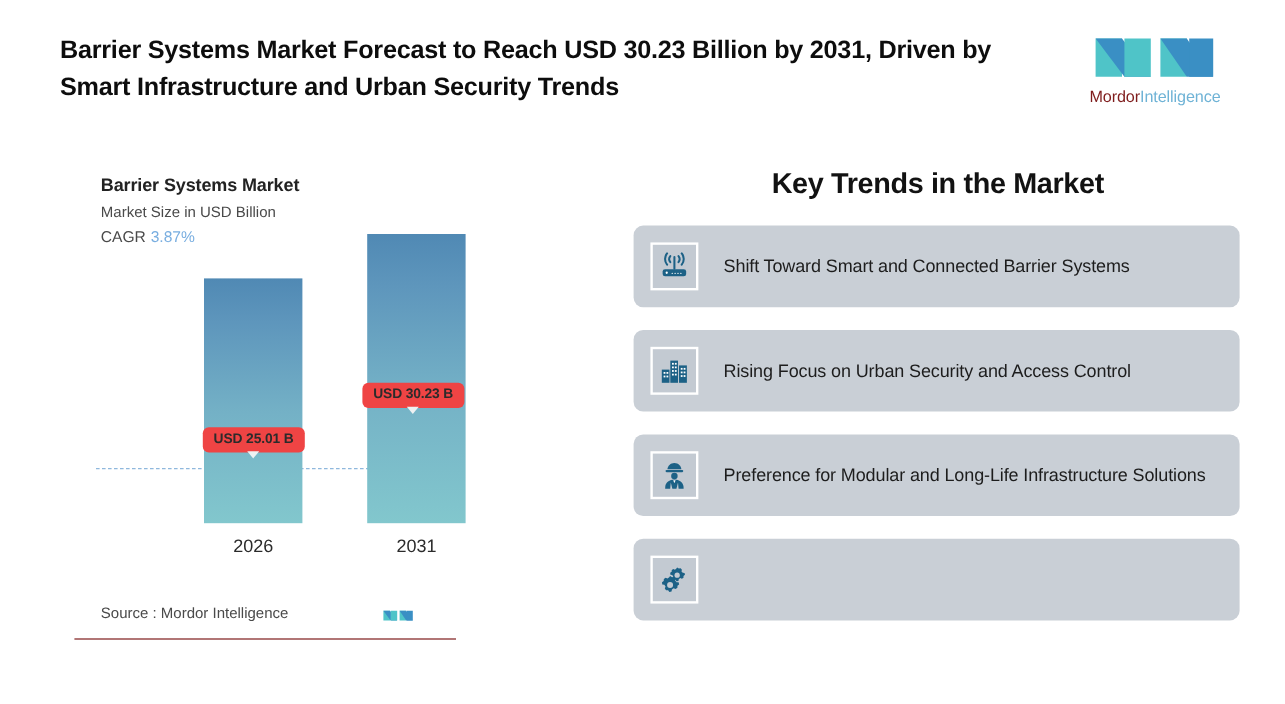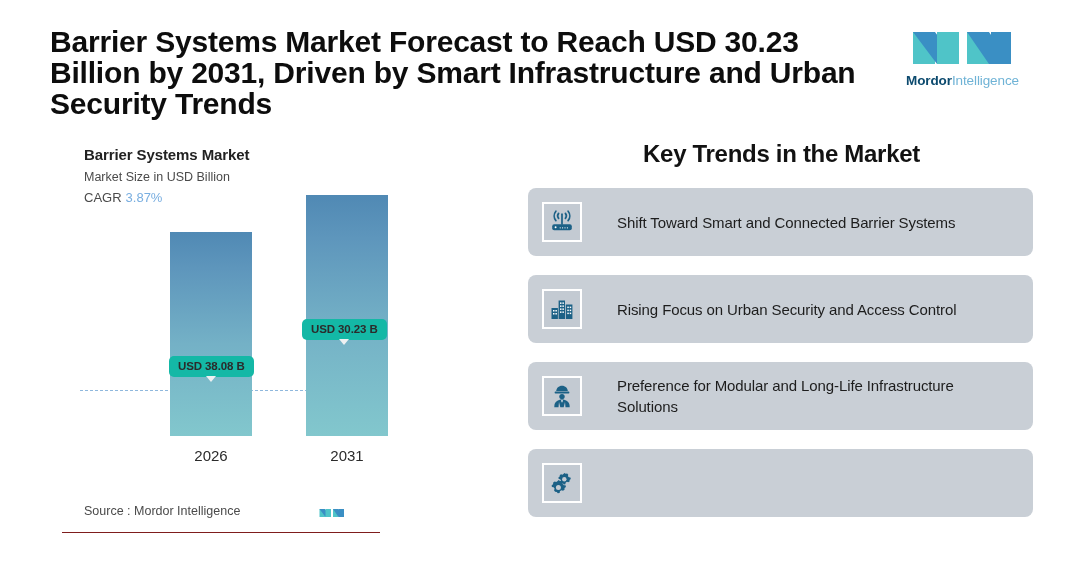--- a/index.html
+++ b/index.html
@@ -20,21 +20,21 @@
     position: absolute;
     left: 0; top: 0;
     width: 1071px;
     height: 112px;
   }
   #page-title {
     position: absolute;
     left: 50px;
     top: 26px;
     width: 840px;
-    font-size: 30px;
+    font-size: 21px;
     font-weight: bold;
     line-height: 31px;
     color: #0d0d0d;
     letter-spacing: -0.2px;
   }
   #brand-logo {
     position: absolute;
     left: 900px;
     top: 22px;
     width: 125px;
@@ -44,21 +44,21 @@
     align-items: center;
     justify-content: flex-start;
   }
   #brand-logo .mark { width: 112px; height: 48px; display:block; }
   #brand-logo .wordmark {
     margin-top: 3px;
     font-size: 13.5px;
     letter-spacing: -0.1px;
     white-space: nowrap;
   }
-  .wm-bold { color: #0c4a6e; font-weight: bold; }
+  .wm-bold { color: #7f1d1d; font-weight: normal; }
   .wm-light { color: #6fb3d6; font-weight: normal; }
 
   
   #chart-card {
     position: absolute;
     left: 62px;
     top: 132px;
     width: 318px;
     height: 400px;
     background: #ffffff;
@@ -120,21 +120,21 @@
     width: 82px;
     text-align: center;
     font-size: 15px;
     color: #2b2b2b;
   }
   #xlabel-2026 { left: 108px; }
   #xlabel-2031 { left: 244px; }
 
   .value-badge {
     position: absolute;
-    background: #14b8a6;
+    background: #ef4444;
     border-radius: 5px;
     padding: 4px 9px 5px 9px;
     font-size: 11.5px;
     font-weight: bold;
     color: #2b2b2b;
     white-space: nowrap;
     letter-spacing: -0.1px;
   }
   .value-badge::after {
     content: "";
@@ -183,21 +183,20 @@
   .trend-card {
     position: relative;
     display: flex;
     align-items: center;
     background: #c9cfd6;
     border-radius: 8px;
     height: 68px;
     margin-bottom: 19px;
     padding: 0 16px 0 14px;
     box-sizing: border-box;
-    gap: 14px;
   }
   .trend-icon-box {
     flex: 0 0 auto;
     width: 40px;
     height: 40px;
     background: #c3cad2;
     border: 2.5px solid #ffffff;
     box-sizing: border-box;
     display: flex;
     align-items: center;
@@ -240,21 +239,21 @@
   <div id="chart-cagr">
     <span>CAGR</span><span class="cagr-value">3.87%</span>
   </div>
 
   <div id="plot">
     <div class="dashed-line"></div>
 
     <div class="bar" id="bar-2026"></div>
     <div class="bar" id="bar-2031"></div>
 
-    <div class="value-badge" id="badge-2026">USD 38.08 B</div>
+    <div class="value-badge" id="badge-2026">USD 25.01 B</div>
     <div class="value-badge" id="badge-2031">USD 30.23 B</div>
 
     <div class="bar-xlabel" id="xlabel-2026">2026</div>
     <div class="bar-xlabel" id="xlabel-2031">2031</div>
   </div>
 
   <div id="chart-source">Source :  Mordor Intelligence</div>
   <svg id="chart-source-logo" viewBox="0 0 112 48">
     <polygon points="6,10 28,10 28,42 6,42" fill="#4fc4c8"></polygon>
     <polygon points="6,10 28,10 52,42 30,42" fill="#3a8fc4"></polygon>

